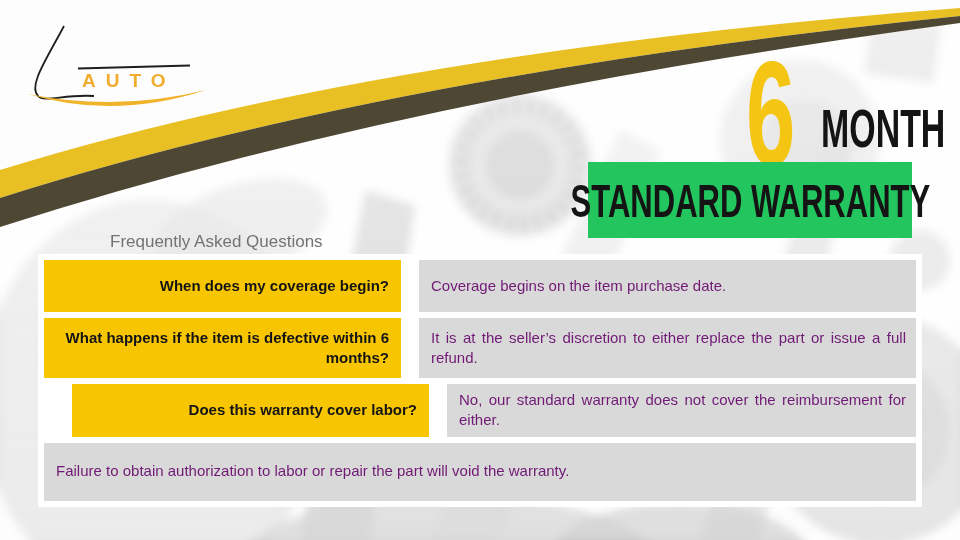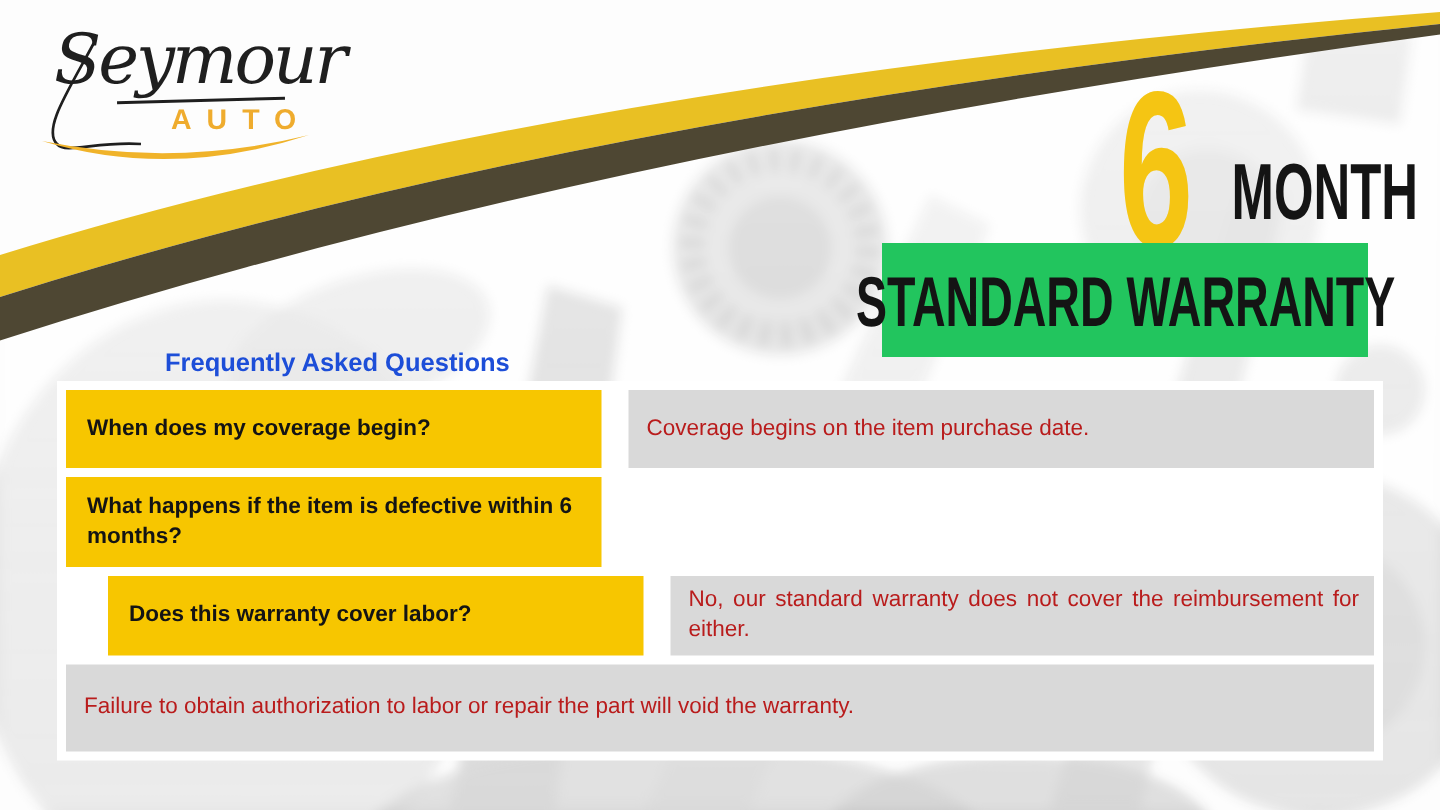--- a/index.html
+++ b/index.html
@@ -13,21 +13,21 @@
   
   .logo{position:absolute;left:20px;top:10px;width:210px;height:100px;}
   .logo .script{
     position:absolute;left:16px;top:2px;
     font-family:"DejaVu Serif",serif;font-style:italic;font-weight:normal;
     font-size:46px;color:#1f1f1f;letter-spacing:-2px;white-space:nowrap;
   }
   .logo .underline{position:absolute;left:58px;top:56px;width:112px;height:2px;background:#1f1f1f;transform:rotate(-1.5deg);}
   .logo .auto{
     position:absolute;left:62px;top:60px;
-    font-weight:bold;font-size:19px;letter-spacing:10px;color:#efac2e;white-space:nowrap;margin-left:32px;
+    font-weight:bold;font-size:19px;letter-spacing:10px;color:#efac2e;white-space:nowrap;
   }
   .logo .swoosh{position:absolute;left:2px;top:74px;}
   .logo .tail{position:absolute;left:0;top:6px;}
 
   
   .big-number{
     position:absolute;left:746px;top:40px;line-height:1;
     font-size:148px;font-weight:bold;color:#f5c513;
     transform:scaleX(0.60);transform-origin:left top;letter-spacing:0;
   }
@@ -41,38 +41,38 @@
     background:#22c55e;display:flex;align-items:center;justify-content:center;
   }
   .banner span{
     font-size:47px;font-weight:bold;color:#141414;line-height:1;white-space:nowrap;
     transform:scaleX(0.66);transform-origin:center center;
   }
 
   
   .faq-title{
     position:absolute;left:110px;top:232px;
-    font-size:17px;font-weight:bold;color:#1d4ed8;
+    font-size:17px;font-weight:normal;color:#737373;
   }
   .faq-table{
     position:absolute;left:38px;top:254px;width:884px;
     background:#ffffff;padding:6px;box-sizing:border-box;
     display:flex;flex-direction:column;gap:6px;
   }
   .faq-row{display:flex;gap:18px;}
-  .cell{box-sizing:border-box;display:flex;flex-direction:column;justify-content:center;}
+  .cell{box-sizing:border-box;display:flex;flex-direction:column;justify-content:center;text-align:right;}
   .cell.q{
     width:357px;flex:0 0 357px;background:#f7c600;
     padding:6px 12px 6px 14px;
     font-size:15px;font-weight:bold;color:#141414;line-height:1.35;
   }
   .cell.a{
     flex:1;background:#d9d9d9;
     padding:6px 10px 6px 12px;
-    font-size:15px;color:#b91c1c;line-height:1.35;
+    font-size:15px;color:#701a75;line-height:1.35;
     text-align:justify;
   }
   .row-h1{min-height:52px;} .row-h2{min-height:60px;}
   .row-h3{min-height:50px;padding-left:28px;} .row-h4{min-height:58px;}
 </style>
 </head>
 <body>
 
 <div class="slide">
 
@@ -114,21 +114,20 @@
     </g>
 
     <path d="M0,170 Q380,52 960,8 L960,16 Q390,74 0,198 Z" fill="#e9c023"></path>
     <path d="M0,198 Q390,74 960,16 L960,23 Q400,98 0,227 Z" fill="#4e4733"></path>
   </svg>
 
   <div class="logo">
     <svg class="tail" width="200" height="95" viewBox="0 0 200 95">
       <path d="M44,10 C 26,44 8,70 18,80 C 24,87 44,78 74,80" fill="none" stroke="#1f1f1f" stroke-width="1.8"></path>
     </svg>
-    <span class="script">Seymour</span>
     <div class="underline"></div>
     <svg class="swoosh" width="190" height="28" viewBox="0 0 190 28">
       <path d="M6,10 Q95,28 184,6 Q92,36 6,10 Z" fill="#f0b32a"></path>
     </svg>
     <span class="auto">AUTO</span>
   </div>
 
   <div class="big-number">6</div>
   <div class="big-unit">MONTH</div>
   <div class="banner">
@@ -137,20 +136,21 @@
 
   <div class="faq-title">Frequently Asked Questions</div>
 
   <div class="faq-table">
     <div class="faq-row row-h1">
       <div class="cell q">When does my coverage begin?</div>
       <div class="cell a">Coverage begins on the item purchase date.</div>
     </div>
     <div class="faq-row row-h2">
       <div class="cell q">What happens if the item is defective within 6 months?</div>
+      <div class="cell a">It is at the seller’s discretion to either replace the part or issue a full refund.</div>
     </div>
     <div class="faq-row row-h3">
       <div class="cell q">Does this warranty cover labor?</div>
       <div class="cell a">No, our standard warranty does not cover the reimbursement for either.</div>
     </div>
     <div class="faq-row row-h4">
       <div class="cell a">Failure to obtain authorization to labor or repair the part will void the warranty.</div>
     </div>
   </div>
 

